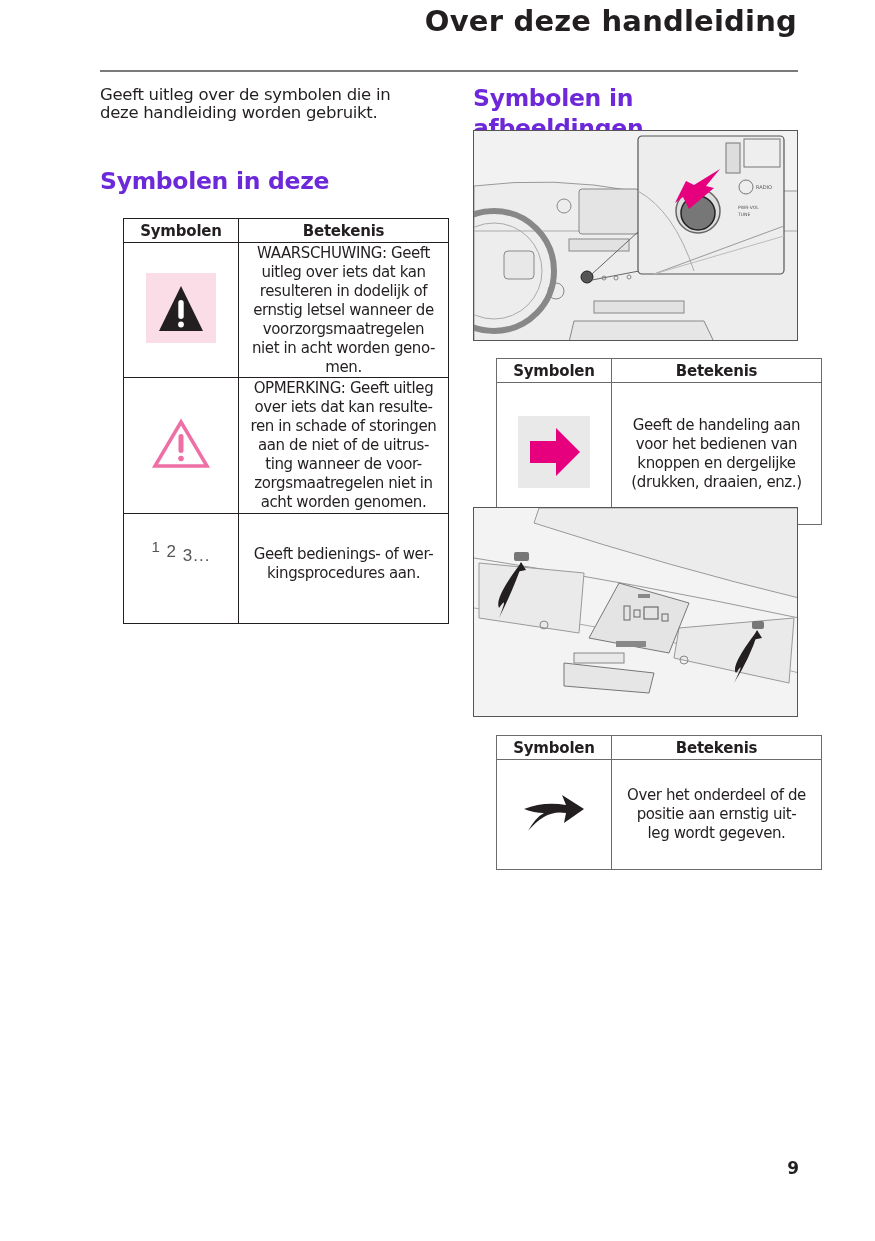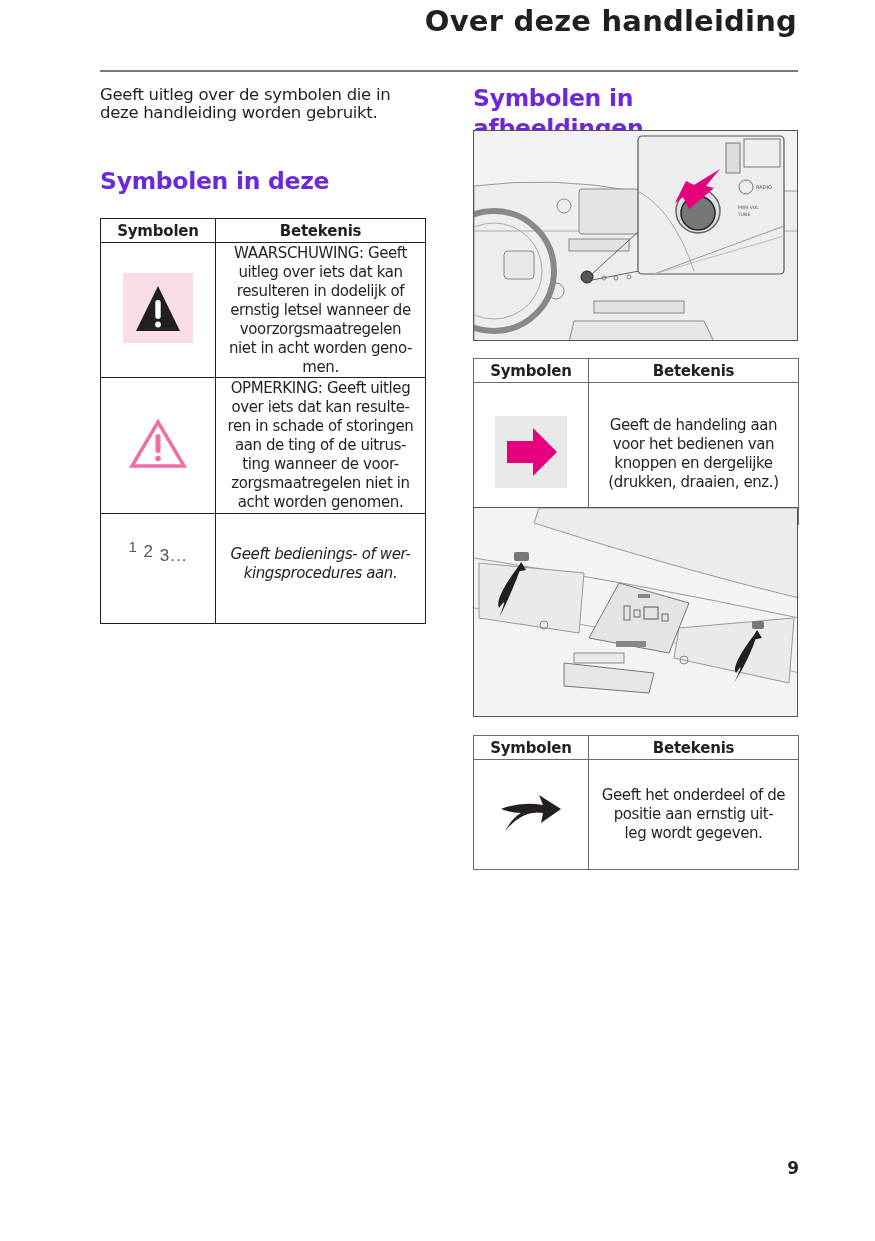--- a/index.html
+++ b/index.html
@@ -21,21 +21,21 @@
       font-size: 16.5px; line-height: 18px; color: #231f20; letter-spacing: -0.3px;
     }
     .section-title {
       position: absolute; font-weight: bold; font-size: 23.5px; line-height: 30px; color: #6d28d9; letter-spacing: -0.3px;
     }
     .left-title { left: 100px; top: 150px; width: 320px; margin-top: 16px; }
     .right-title { left: 473px; top: 83px; width: 330px; }
 
     table.sym {
       position: absolute; border-collapse: collapse; table-layout: fixed;
-      font-size: 15px; color: #231f20;
+      font-size: 15px; color: #231f20; margin-left: 23px;
     }
     table.sym th, table.sym td { border: 1.3px solid #231f20; }
     table.sym.grey th, table.sym.grey td { border-color: #6b6b6b; }
     table.sym th {
       font-weight: bold; font-size: 15px; height: 24px; text-align: center; vertical-align: middle; letter-spacing: -0.2px;
     }
     table.sym td { text-align: center; vertical-align: middle; }
     td.desc { line-height: 19px; padding: 0 6px; letter-spacing: -0.4px; }
 
     .left-table { left: 100px; top: 218px; width: 325px; }
@@ -118,35 +118,35 @@
             <polygon points="30,4 56,48 4,48" fill="none" stroke="#ee6fa6" stroke-width="3.5" stroke-linejoin="miter"></polygon>
             <rect x="27.5" y="16" width="5" height="19" rx="2.5" fill="#ee6fa6"></rect>
             <circle cx="30" cy="40.5" r="2.8" fill="#ee6fa6"></circle>
           </svg>
         </span>
       </td>
       <td class="desc">
         <div>OPMERKING: Geeft uitleg</div>
         <div>over iets dat kan resulte-</div>
         <div>ren in schade of storingen</div>
-        <div>aan de ting of de uitrus-</div>
+        <div>aan de niet of de uitrus-</div>
         <div>ting wanneer de voor-</div>
         <div>zorgsmaatregelen niet in</div>
         <div>acht worden genomen.</div>
       </td>
     </tr>
     <tr style="height:110px;">
       <td style="vertical-align:top;padding-top:28px;">
         <span class="num-seq">
           <span class="n1">1</span>
           <span class="n2">2</span>
           <span class="n3">3</span><span class="n3">...</span>
         </span>
       </td>
-      <td class="desc" style="vertical-align:top;padding-top:31px;font-style:italic;">
+      <td class="desc" style="vertical-align:top;padding-top:31px;">
         <div>Geeft bedienings- of wer-</div>
         <div>kingsprocedures aan.</div>
       </td>
     </tr>
   </tbody>
 </table>
 
 <div class="section-title right-title">Symbolen in afbeeldingen</div>
 
 <div class="figure fig1">
@@ -275,21 +275,21 @@
   <tbody>
     <tr style="height:110px;">
       <td>
         <span style="display:inline-block;width:64px;height:40px;">
           <svg width="64" height="40" viewBox="0 0 64 40">
             <path d="M2 16 Q22 8 44 12 L40 2 L62 16 L42 30 L44 20 Q24 16 6 38 Q14 24 22 20 Q12 20 2 16 Z" fill="#231f20"></path>
           </svg>
         </span>
       </td>
       <td class="desc">
-        <div>Geeft het onderdeel of de</div>
+        <div>Over het onderdeel of de</div>
         <div>positie aan ernstig uit-</div>
         <div>leg wordt gegeven.</div>
       </td>
     </tr>
   </tbody>
 </table>
 
 <div class="page-number">9</div>
 
 </body></html>

